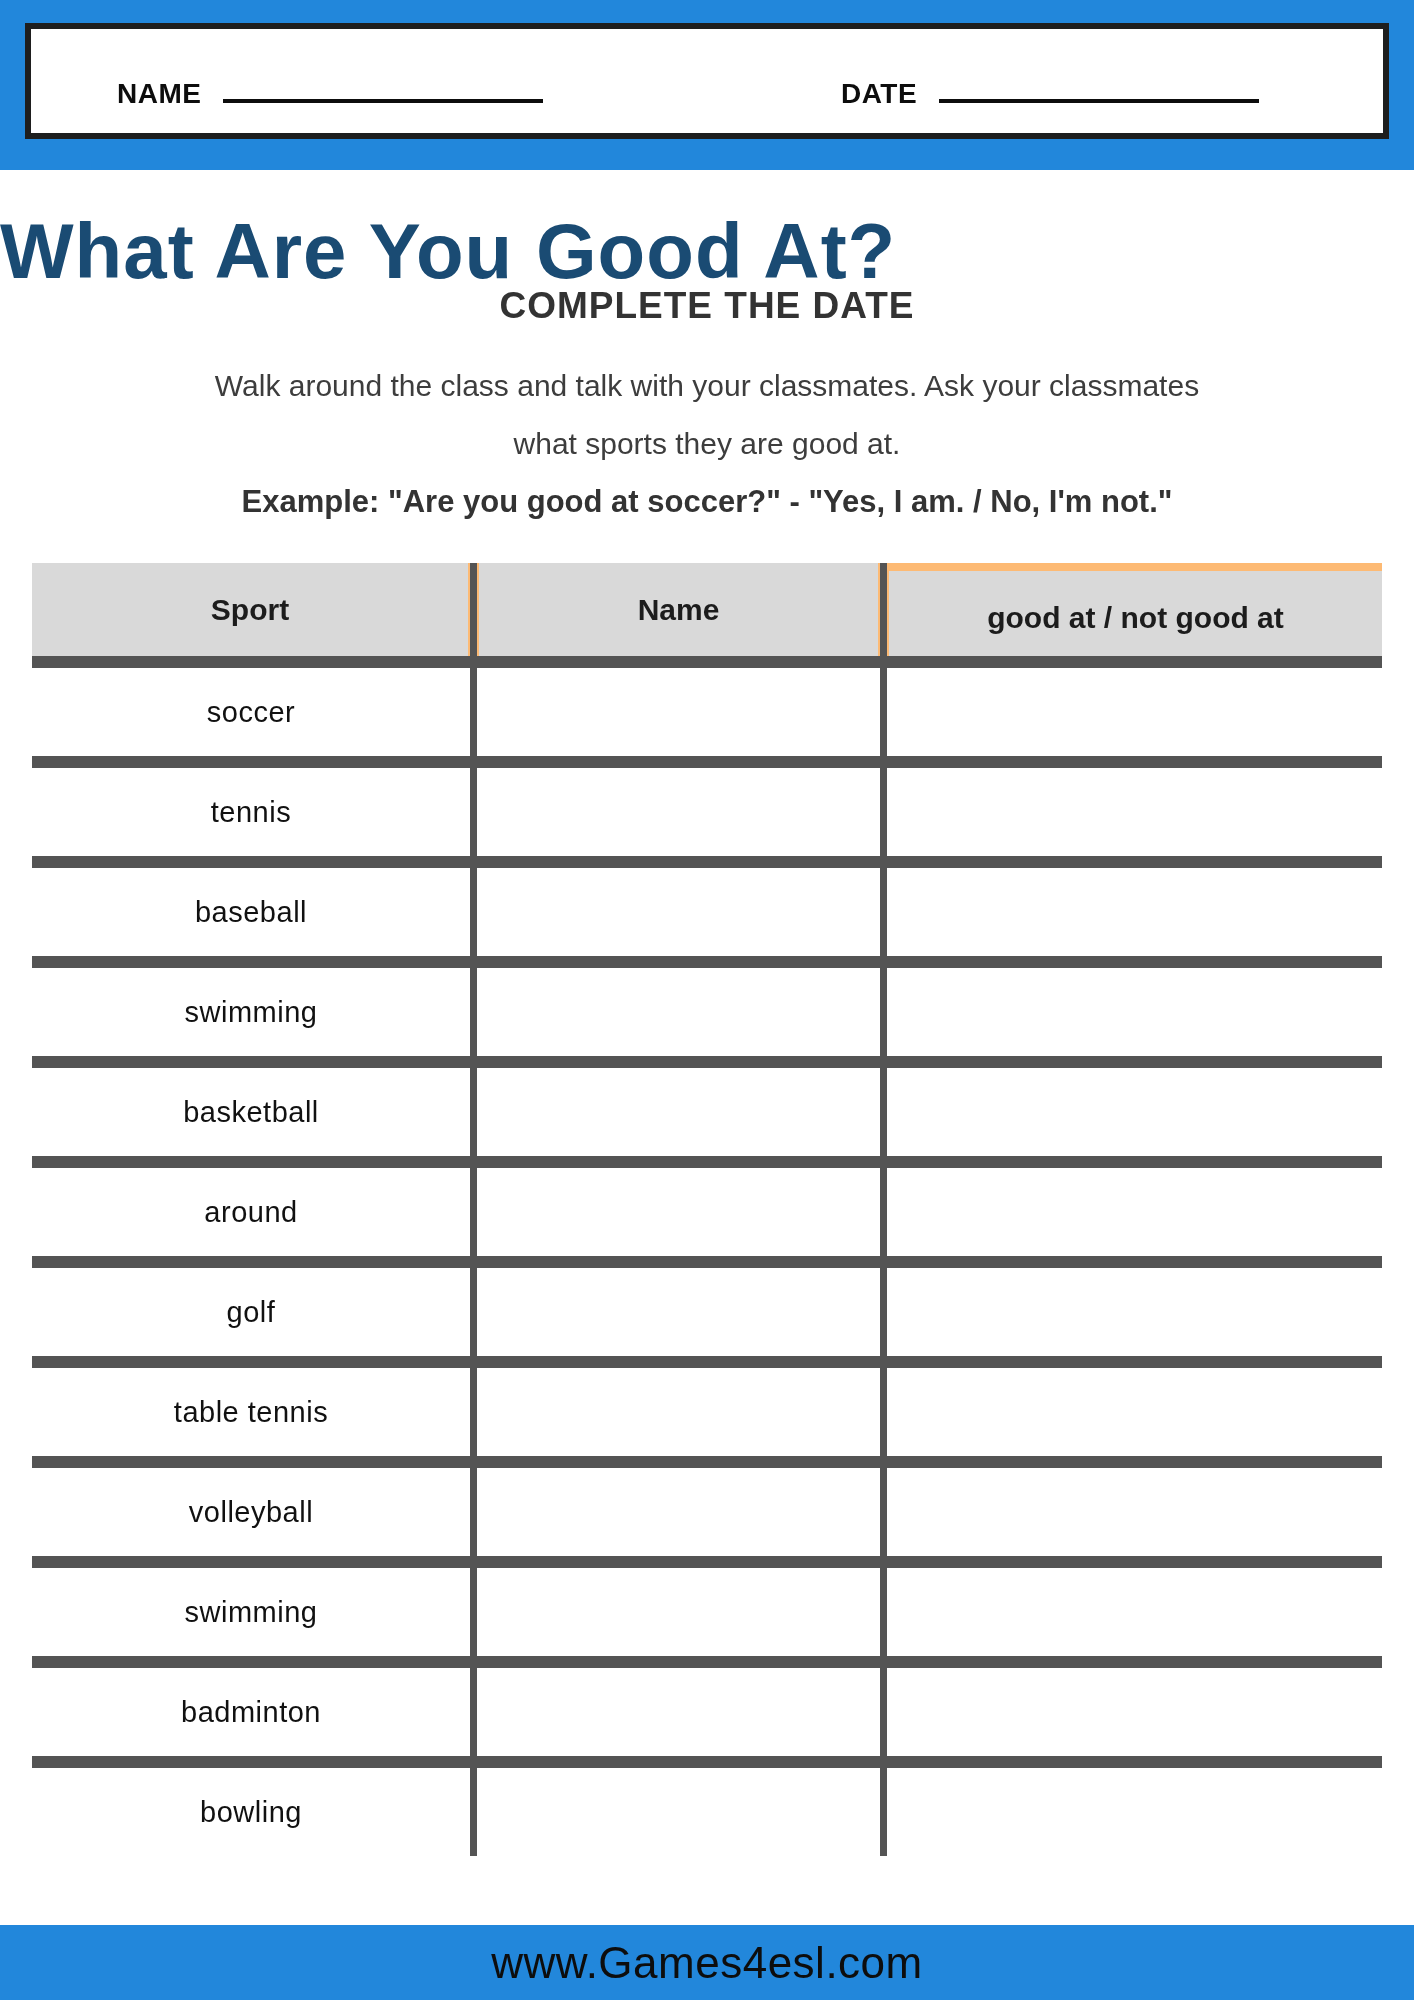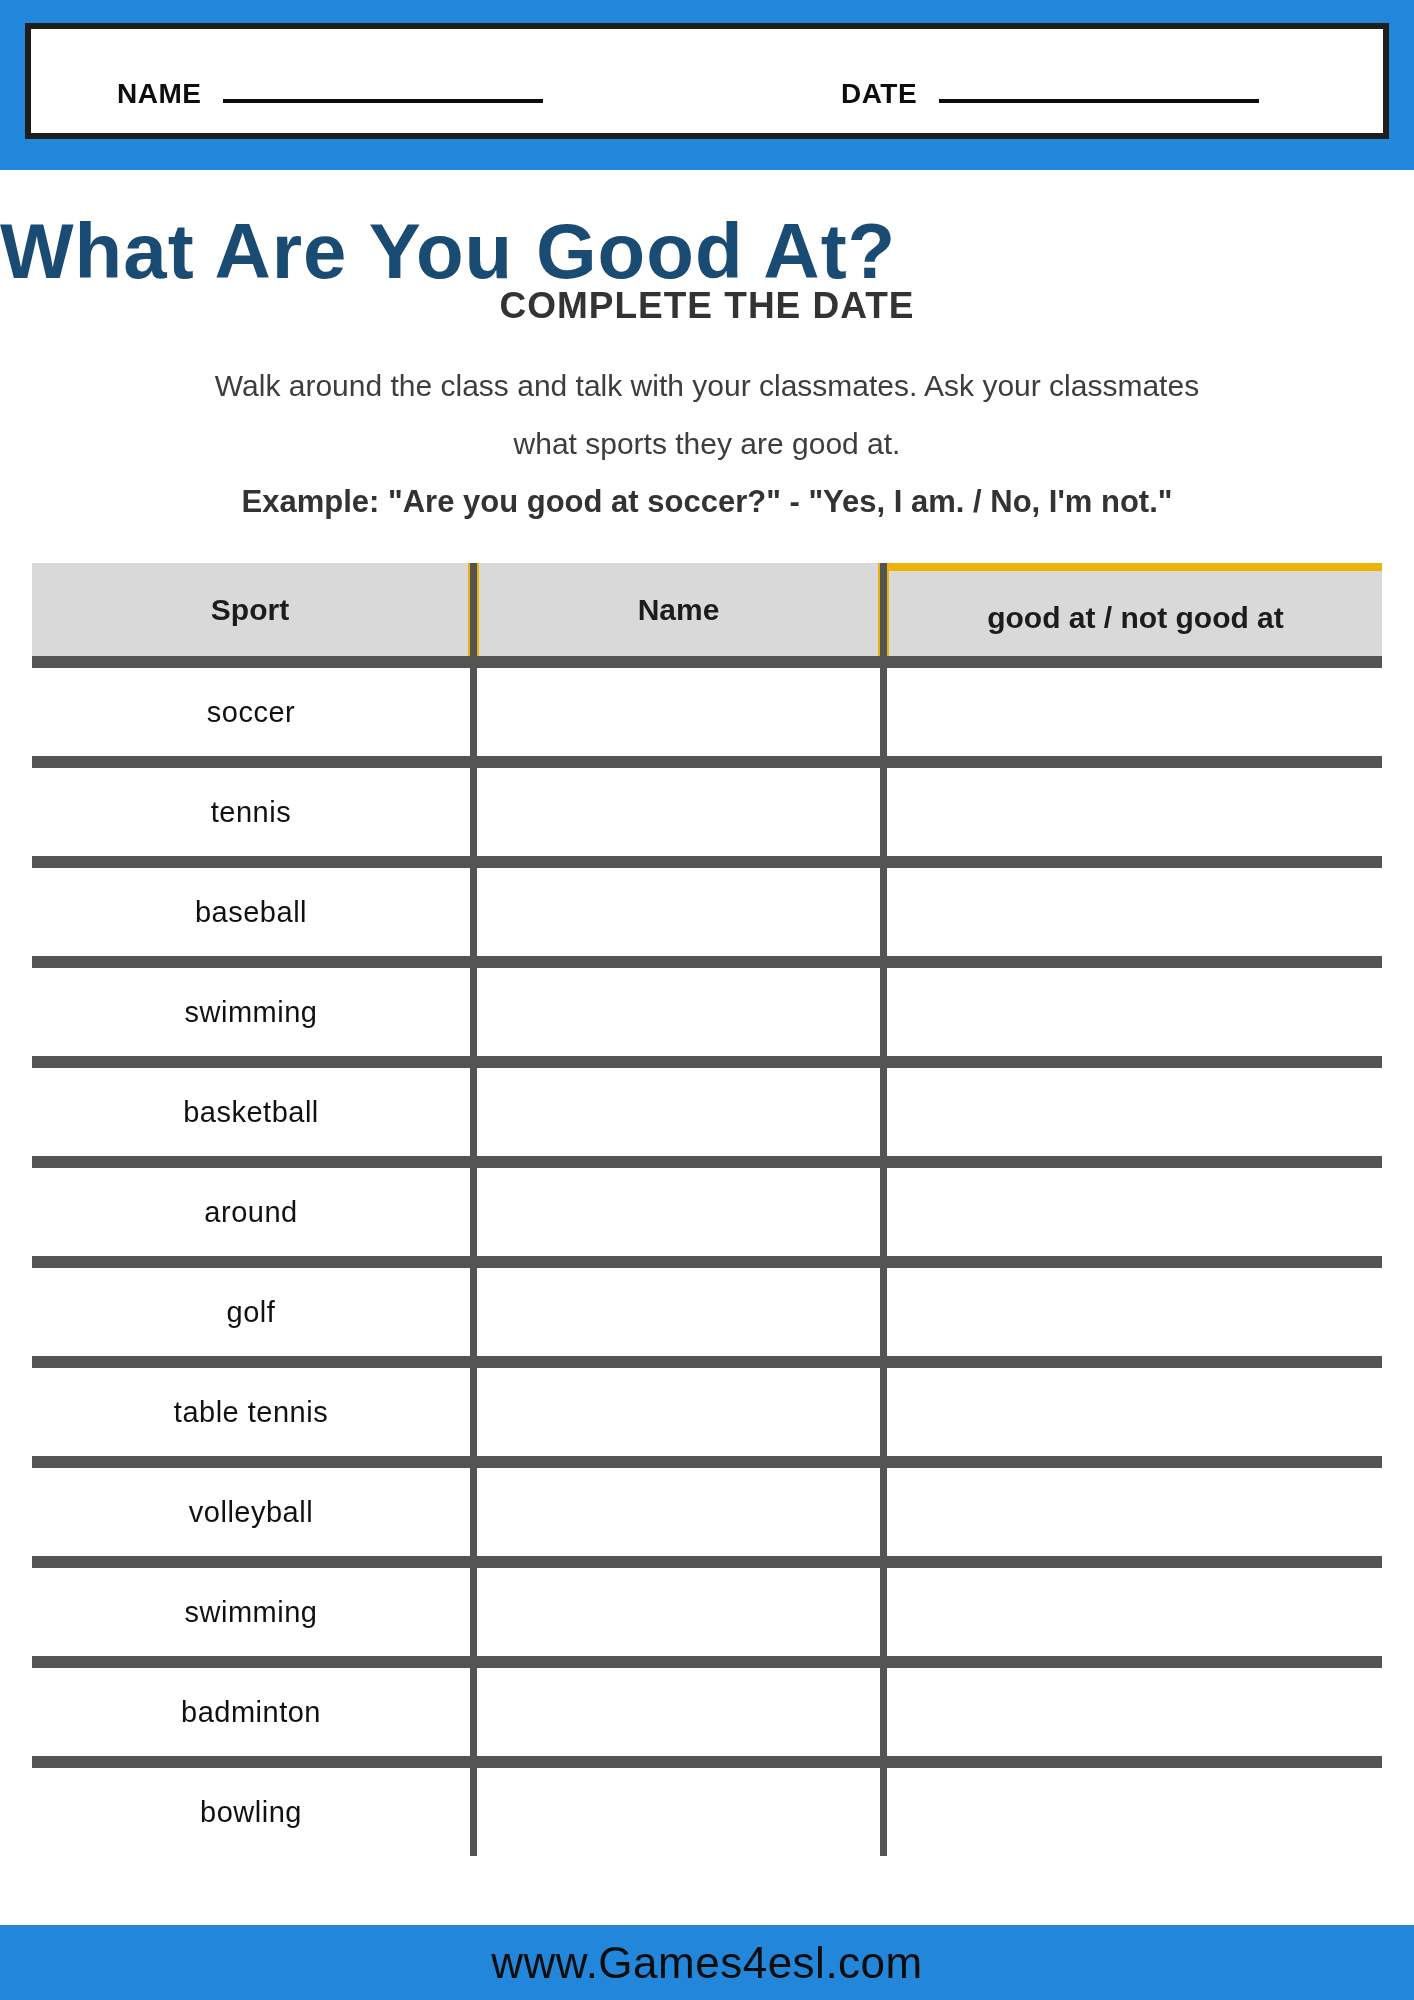--- a/index.html
+++ b/index.html
@@ -52,21 +52,21 @@
   }
   .inst.l1{top:368px;}
   .inst.l2{top:426px;}
   .example{
     position:absolute;top:483px;left:0;width:1414px;text-align:center;
     font-size:31px;line-height:38px;font-weight:bold;color:#333333;
   }
   
   .sports-table{
     position:absolute;top:563px;left:32px;width:1350px;height:1293px;
-    background:#eab308;
+    background:#fdba74;
   }
   .v-line{position:absolute;top:0;width:7px;height:1293px;background:var(--rule);}
   .v-line.v1{left:438px;}
   .v-line.v2{left:848px;}
   .head-cell{
     position:absolute;top:0;height:93px;background:var(--header-gray);
     display:flex;align-items:center;justify-content:center;
     font-size:30px;font-weight:bold;color:#1c1c1c;
   }
   .head-cell.c1{left:0;width:436px;}

